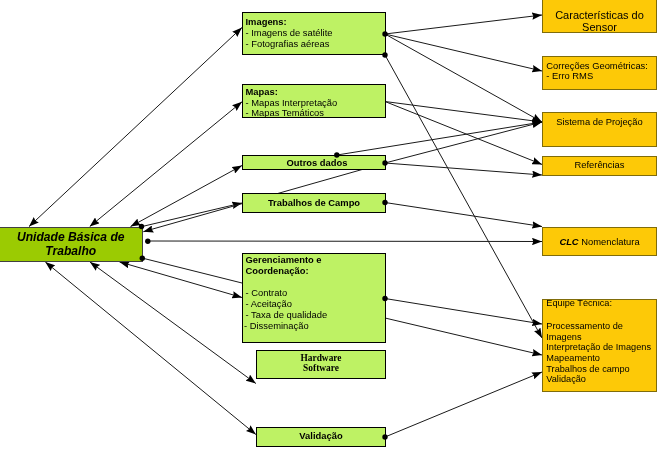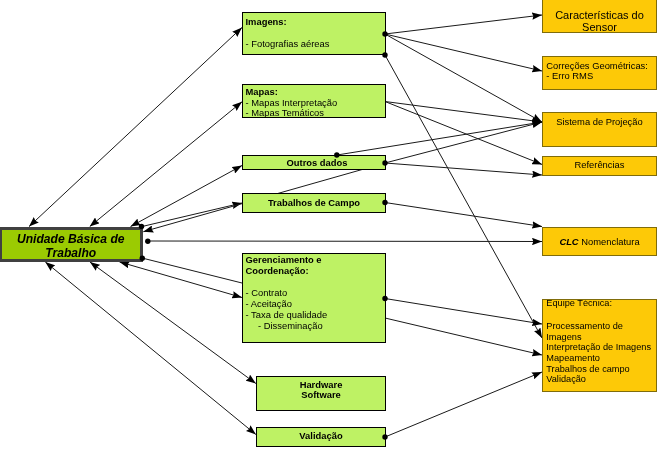--- a/index.html
+++ b/index.html
@@ -3,21 +3,21 @@
 <meta charset="utf-8">
 <style>
   html,body{margin:0;padding:0;background:#ffffff;}
   body{width:663px;height:454px;overflow:hidden;
        font-family:"Liberation Sans",sans-serif;
        -webkit-font-smoothing:antialiased;}
   #stage{position:relative;width:663px;height:454px;background:#fff;}
   svg#edges,svg#dots{position:absolute;left:0;top:0;width:663px;height:454px;pointer-events:none;}
   .node{position:absolute;box-sizing:border-box;overflow:hidden;}
   .node .txt{position:absolute;left:0;right:0;}
-  .green-main{background:#9bcb02;border:3px solid #404040;}
+  .green-main{background:#9bcb02;border:1px solid #404040;}
   .green-box{background:#bef264;border:1px solid #000000;}
   .orange-box{background:#fdc907;border:1px solid #806c0a;}
   .c{text-align:center;}
   .l{text-align:left;}
   .b{font-weight:bold;}
   .i{font-style:italic;}
 </style>
 </head>
 <body>
 
@@ -59,20 +59,21 @@
       </g>
   </svg>
 
   <div class="node green-main" style="left:-1px;top:227px;width:143.5px;height:35px;">
     <div class="txt c b i" style="top:2px;font-size:12.1px;">Unidade Básica de</div>
     <div class="txt c b i" style="top:16.3px;font-size:12.1px;">Trabalho</div>
   </div>
 
   <div class="node green-box" style="left:242px;top:12px;width:144px;height:43px;">
     <div class="txt l b" style="top:3px;left:2.5px;font-size:9.4px;">Imagens:</div>
+    <div class="txt l" style="top:14px;left:2.5px;font-size:9.4px;">- Imagens de satélite</div>
     <div class="txt l" style="top:25px;left:2.5px;font-size:9.4px;">- Fotografias aéreas</div>
   </div>
 
   <div class="node green-box" style="left:242px;top:84px;width:144px;height:34px;">
     <div class="txt l b" style="top:1px;left:2.5px;font-size:9.4px;">Mapas:</div>
     <div class="txt l" style="top:12px;left:2.5px;font-size:9.4px;">- Mapas Interpretação</div>
     <div class="txt l" style="top:22px;left:2.5px;font-size:9.4px;">- Mapas Temáticos</div>
   </div>
 
   <div class="node green-box" style="left:242px;top:155px;width:144px;height:15px;">
@@ -82,24 +83,24 @@
   <div class="node green-box" style="left:242px;top:193px;width:144px;height:20px;">
     <div class="txt c b" style="top:2.8px;font-size:9.4px;">Trabalhos de Campo</div>
   </div>
 
   <div class="node green-box" style="left:242px;top:253px;width:144px;height:90px;">
     <div class="txt l b" style="top:0.4px;left:2.5px;font-size:9.4px;">Gerenciamento e</div>
     <div class="txt l b" style="top:11.3px;left:2.5px;font-size:9.4px;">Coordenação:</div>
     <div class="txt l" style="top:33.2px;left:2.5px;font-size:9.4px;">- Contrato</div>
     <div class="txt l" style="top:43.9px;left:2.5px;font-size:9.4px;">- Aceitação</div>
     <div class="txt l" style="top:54.8px;left:2.5px;font-size:9.4px;">- Taxa de qualidade</div>
-    <div class="txt l" style="top:65.5px;left:15px;font-size:9.4px;">- Disseminação</div>
+    <div class="txt l" style="top:65.5px;left:1px;font-size:9.4px;">- Disseminação</div>
   </div>
 
-  <div class="node green-box" style="left:256px;top:376px;width:130px;height:35px;">
+  <div class="node green-box" style="left:256px;top:350px;width:130px;height:29px;font-family:Liberation Serif, serif;">
     <div class="txt c b" style="top:1.7px;font-size:9.4px;">Hardware</div>
     <div class="txt c b" style="top:12.2px;font-size:9.4px;">Software</div>
   </div>
 
   <div class="node green-box" style="left:256px;top:427px;width:130px;height:20px;">
     <div class="txt c b" style="top:2.1px;font-size:9.4px;">Validação</div>
   </div>
 
   <div class="node orange-box" style="left:542px;top:-2px;width:115px;height:34.5px;">
     <div class="txt c" style="top:9.5px;font-size:11px;">Características do Sensor</div>

